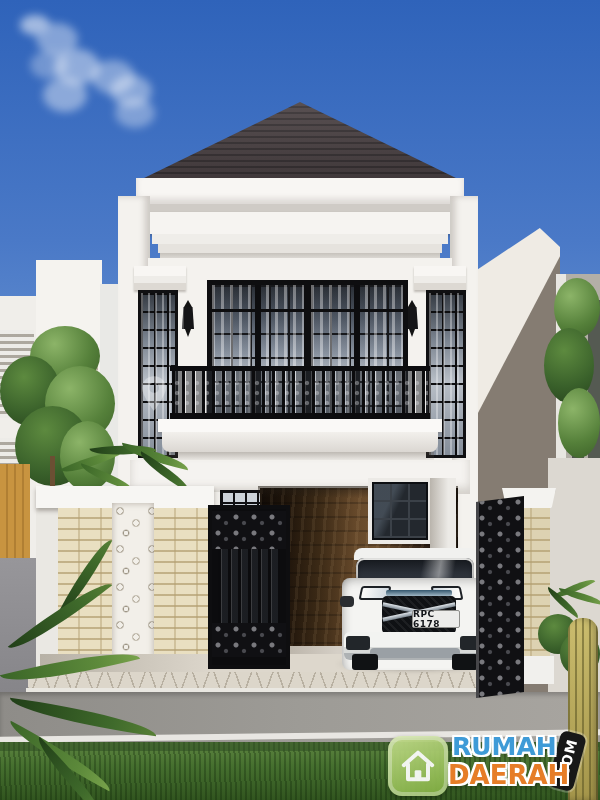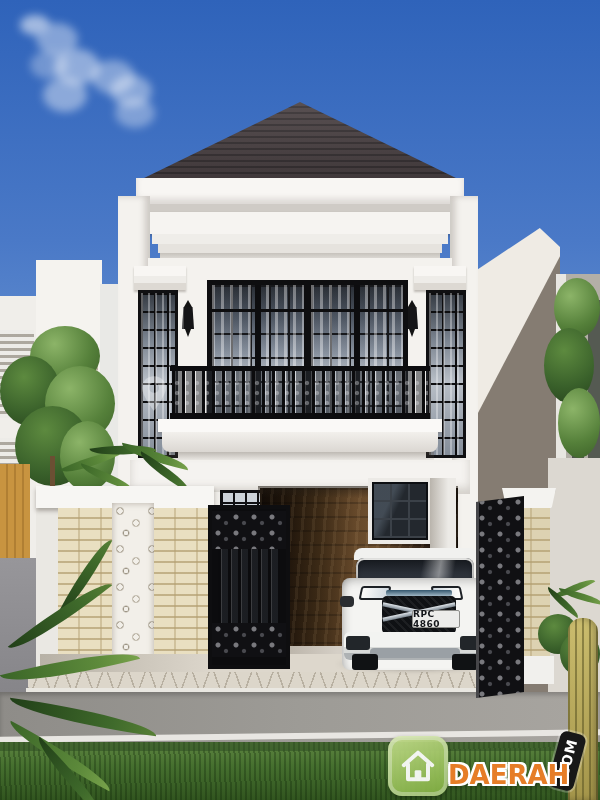--- a/index.html
+++ b/index.html
@@ -237,21 +237,21 @@
     <div class="abs" style="left:0;top:48px;width:14px;height:11px;background:#2a2d31;border-radius:4px;"></div>
     <div class="abs" style="left:136px;top:48px;width:14px;height:11px;background:#2a2d31;border-radius:4px;"></div>
     <div class="abs" style="left:20px;top:38px;width:26px;height:10px;background:linear-gradient(90deg,#fdfdfb,#cfd8df);border:2px solid #1d2126;border-radius:3px;transform:skewX(-12deg);"></div>
     <div class="abs" style="left:92px;top:38px;width:26px;height:10px;background:linear-gradient(270deg,#fdfdfb,#cfd8df);border:2px solid #1d2126;border-radius:3px;transform:skewX(12deg);"></div>
     <div class="abs" style="left:46px;top:42px;width:66px;height:6px;background:linear-gradient(180deg,#33566d,#9fb6c4);border-radius:2px;"></div>
     <div class="abs" style="left:42px;top:48px;width:74px;height:38px;background:#0f1114;border-radius:5px;background-image:repeating-linear-gradient(45deg,rgba(255,255,255,.06) 0 2px,transparent 2px 6px);">
       <div class="abs" style="left:0px;top:14px;width:74px;height:4px;background:linear-gradient(180deg,#dfe5ea,#7c8791);transform:rotate(12deg);"></div>
       <div class="abs" style="left:0px;top:14px;width:74px;height:4px;background:linear-gradient(180deg,#dfe5ea,#7c8791);transform:rotate(-12deg);"></div>
     </div>
     <div class="abs" style="left:72px;top:62px;width:46px;height:16px;background:#ececea;border:1px solid #8f8f8c;border-radius:2px;display:flex;align-items:center;justify-content:center;font-size:9px;font-weight:bold;color:#14161a;letter-spacing:.5px;">
-        <span>RPC 4860</span>
+        <span>RPC 6178</span>
       </div>
     <div class="abs" style="left:4px;top:84px;width:142px;height:28px;background:linear-gradient(180deg,#f2f3f1 0 55%,#d8dad8 55% 75%,#aeb2b4 75%);border-radius:6px;"></div>
     <div class="abs" style="left:6px;top:88px;width:24px;height:14px;background:#22262a;border-radius:3px;"></div>
     <div class="abs" style="left:120px;top:88px;width:24px;height:14px;background:#22262a;border-radius:3px;"></div>
     <div class="abs" style="left:30px;top:100px;width:90px;height:10px;background:#9aa0a5;border-radius:4px;"></div>
     <div class="abs" style="left:12px;top:106px;width:26px;height:16px;background:#101214;border-radius:3px;"></div>
     <div class="abs" style="left:112px;top:106px;width:26px;height:16px;background:#101214;border-radius:3px;"></div>
   </div>
 
   <div class="abs iron" style="left:208px;top:505px;width:82px;height:164px;border:4px solid #0e0e10;box-sizing:border-box;">
@@ -292,16 +292,17 @@
     <div class="abs logo-tag" style="left:152px;top:24px;width:58px;height:26px;">
       <span>.COM</span>
     </div>
     <div class="abs logo-icon" style="left:2px;top:12px;width:60px;height:60px;">
       <svg width="40" height="40" viewBox="0 0 24 24">
         <path d="M3.5 11.5 L12 4 L20.5 11.5" fill="none" stroke="#ffffff" stroke-width="2.4" stroke-linecap="round" stroke-linejoin="round"></path>
         <path d="M6 11 L6 20 L18 20 L18 11" fill="none" stroke="#ffffff" stroke-width="2.4" stroke-linecap="round" stroke-linejoin="round"></path>
         <rect x="10" y="14.5" width="4" height="5.5" fill="#ffffff" rx="0.8"></rect>
       </svg>
     </div>
+    <div class="logo-word" style="left:66px;top:10px;font-size:25px;color:#3f9bd7;">RUMAH</div>
     <div class="logo-word" style="left:62px;top:38px;font-size:26px;color:#e67d27;">DAERAH</div>
   </div>
 
 </div>
 
 </body></html>

